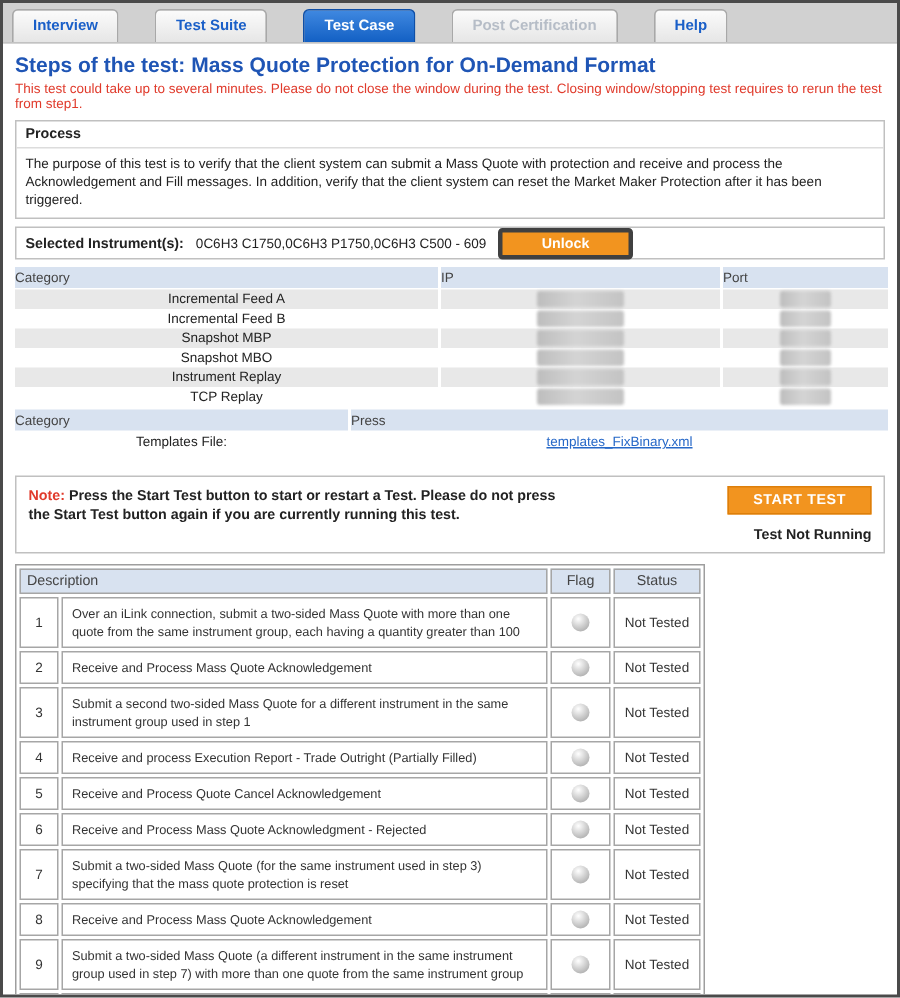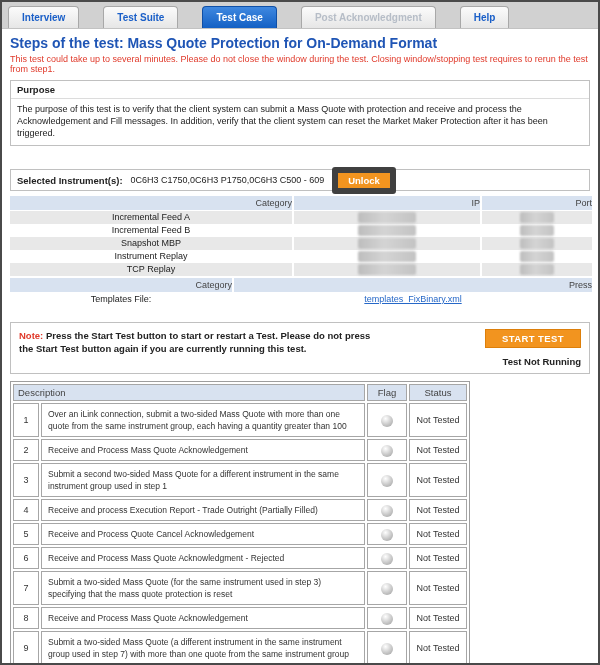--- a/index.html
+++ b/index.html
@@ -62,50 +62,50 @@
     border-bottom: 1px solid #dcdcdc;
   }
   .purpose-body {
     font-size: 9px;
     line-height: 12px;
     padding: 4px 6px 6px 6px;
   }
 
   
   .instruments {
-    margin-top: 23px;
+    margin-top: 5px;
     border: 1px solid #c0c0c0;
     padding: 3px 6px;
     display: flex; align-items: center; gap: 8px;
     height: 22px;
   }
   .instruments .lbl { font-size: 9.5px; font-weight: bold; }
   .instruments .val { font-size: 9px; }
   .btn-orange {
     background: #f2941f;
-    border: 6px solid #404040;
+    border: 3px solid #404040;
     border-radius: 3px;
     color: #fff;
     font-size: 9.5px; font-weight: bold;
-    padding: 2px 10px;
+    padding: 2px 26px;
     cursor: pointer;
     font-family: "Liberation Sans", sans-serif;
   }
 
   
   .conn { margin-top: 5px; }
   .conn-head, .conn-row { display: grid; column-gap: 2px; }
   .conn3 .conn-head, .conn3 .conn-row { grid-template-columns: 282px 186px 110px; }
   .conn2 .conn-head, .conn2 .conn-row { grid-template-columns: 222px 358px; }
   .conn-head { margin-bottom: 1px; }
   .conn-head .hcell {
     background: #d8e2f0;
     color: #444;
     font-size: 9px;
-    text-align: right;
+    text-align: left;
     padding: 2px 0;
   }
   .conn-cell {
     font-size: 9px;
     text-align: center;
     padding: 1px 0;
     line-height: 11px;
     height: 13px;
     display: flex; align-items: center; justify-content: center;
   }
@@ -195,32 +195,32 @@
 <body>
 
 <div class="tabbar">
 
     <div class="tab normal">Interview</div>
 
     <div class="tab normal">Test Suite</div>
 
     <div class="tab active">Test Case</div>
 
-    <div class="tab disabled">Post Acknowledgment</div>
+    <div class="tab disabled">Post Certification</div>
 
     <div class="tab normal">Help</div>
   </div>
 
 <div class="content">
 
   <div class="page-title">Steps of the test: Mass Quote Protection for On-Demand Format</div>
   <div class="warning">This test could take up to several minutes. Please do not close the window during the test. Closing window/stopping test requires to rerun the test from step1.</div>
 
   <div class="panel">
-    <div class="purpose-head">Purpose</div>
+    <div class="purpose-head">Process</div>
     <div class="purpose-body">The purpose of this test is to verify that the client system can submit a Mass Quote with protection and receive and process the Acknowledgement and Fill messages. In addition, verify that the client system can reset the Market Maker Protection after it has been triggered.</div>
   </div>
 
   <div class="instruments">
     <span class="lbl">Selected Instrument(s):</span>
     <span class="val">0C6H3 C1750,0C6H3 P1750,0C6H3 C500 - 609</span>
     <button class="btn-orange">Unlock</button>
   </div>
 
   <div class="conn conn3">
@@ -254,20 +254,29 @@
         <div class="conn-row">
           <div class="conn-cell">Snapshot MBP</div>
           <div class="conn-cell">
             <span class="redact redact-ip"></span>
           </div>
           <div class="conn-cell">
             <span class="redact redact-port"></span>
           </div>
         </div>
 
+        <div class="conn-row">
+          <div class="conn-cell">Snapshot MBO</div>
+          <div class="conn-cell">
+            <span class="redact redact-ip"></span>
+          </div>
+          <div class="conn-cell">
+            <span class="redact redact-port"></span>
+          </div>
+        </div>
 
         <div class="conn-row">
           <div class="conn-cell">Instrument Replay</div>
           <div class="conn-cell">
             <span class="redact redact-ip"></span>
           </div>
           <div class="conn-cell">
             <span class="redact redact-port"></span>
           </div>
         </div>

